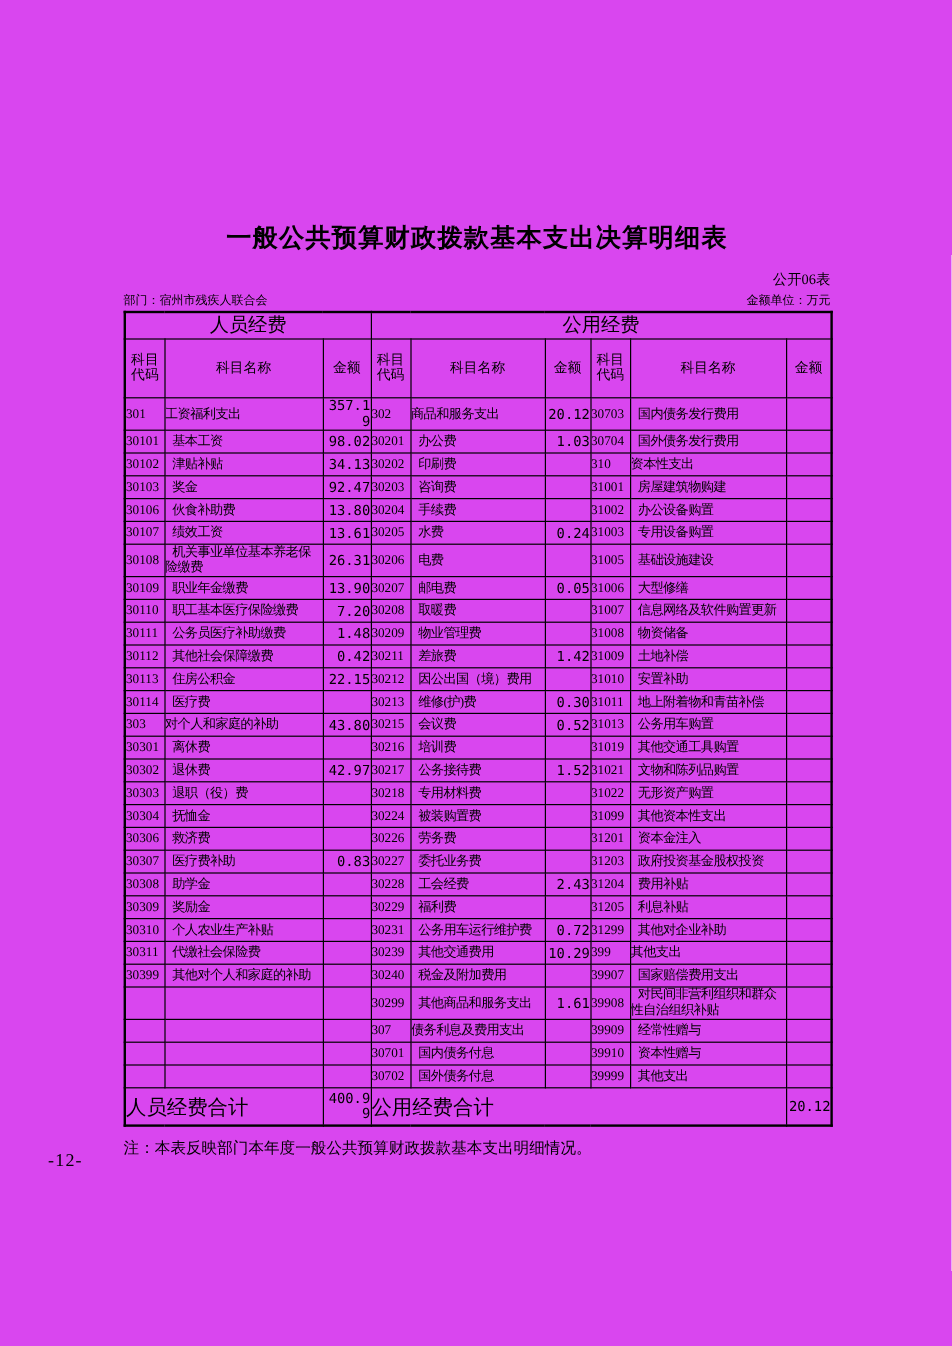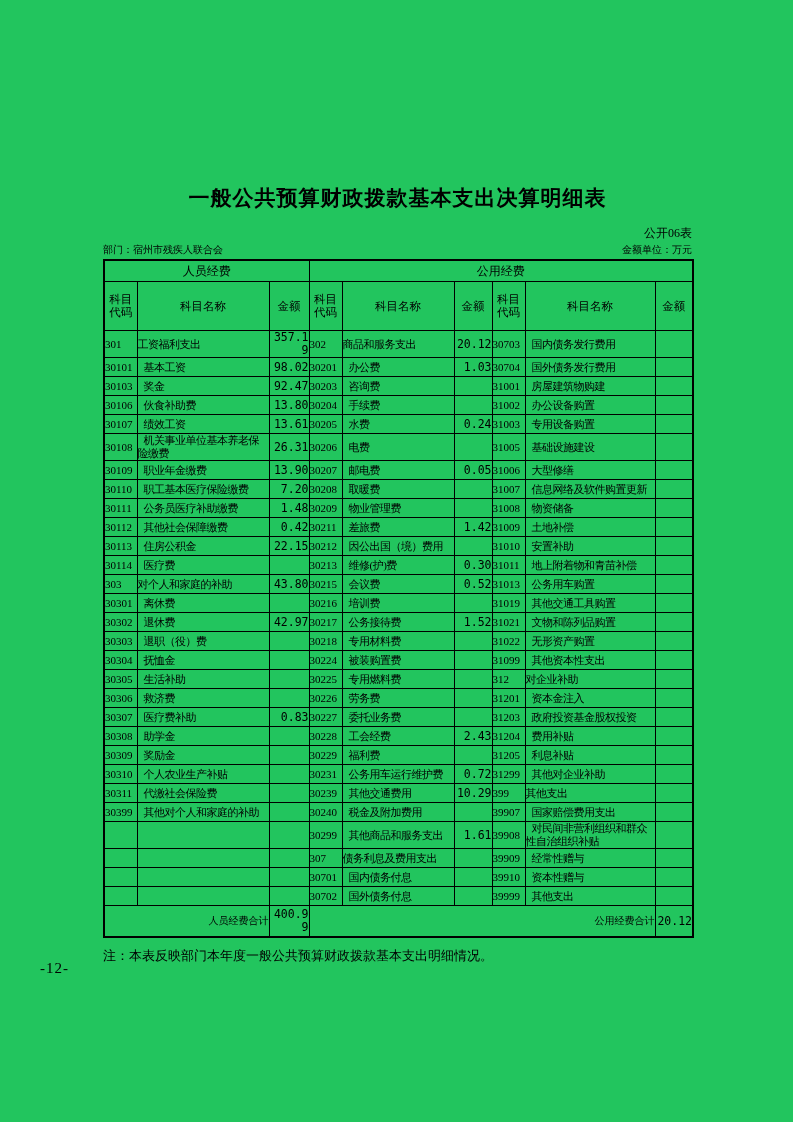--- a/index.html
+++ b/index.html
@@ -1,46 +1,46 @@
 <!DOCTYPE html>
 <html><head>
 <meta charset="utf-8">
 <style>
   html,body { margin:0; padding:0; background:#fff; }
   .page {
-    position:relative; width:793px; height:1122px; background:#22c55e;
+    position:relative; width:793px; height:1122px; background:#d946ef;
     font-family:"Liberation Serif","DejaVu Serif",serif; color:#000;
     overflow:hidden;
   }
   .content { position:absolute; left:103px; top:0; width:589px; }
   .title {
     margin-top:184px; text-align:center;
     font-family:"Liberation Sans","DejaVu Sans",sans-serif;
     font-weight:bold; font-size:21px; letter-spacing:1px; white-space:nowrap;
   }
   .doc-code { text-align:right; font-size:12px; margin-top:13px; }
   .meta { display:flex; justify-content:space-between; align-items:flex-end;
           font-size:10px; margin-top:1px; margin-bottom:2px; }
   table.fin {
     border-collapse:collapse; table-layout:fixed; width:589px;
     border:2px solid #000;
   }
   table.fin td { border:1px solid #000; vertical-align:middle; padding:0; overflow:hidden; }
-  tr.group-hdr td { height:20px; text-align:center; font-size:12px; }
+  tr.group-hdr td { height:20px; text-align:center; font-size:16px; }
   tr.col-hdr td   { height:48px; text-align:center; font-size:11.5px; line-height:13px; }
   tbody td { height:18px; }
   td.code { font-size:11px; text-align:left; padding:0 1px 0 2px; line-height:13px; }
   td.name { font-size:11px; text-align:left; padding:0 2px 0 2px;
             line-height:13px; letter-spacing:-0.5px; word-break:break-all; }
   td.name.sub { text-indent:6px; }
   td.amt  { font-family:"DejaVu Sans Mono","DejaVu Serif",serif;
             font-size:11.5px; text-align:right; padding:0 2px 0 1px;
             line-height:13px; word-break:break-all; }
   tfoot td { height:30px; }
-  tfoot td.total-label { text-align:right; font-size:10px; }
+  tfoot td.total-label { text-align:left; font-size:17px; }
   .note { font-size:13px; margin-top:9px; }
   .pagenum { position:absolute; top:960px; left:0; width:100%;
              text-align:left; font-size:15px; letter-spacing:1px;padding-left:40px; }
 </style>
 </head>
 <body>
 
 <div class="page">
   <div class="content">
 
@@ -97,20 +97,31 @@
             <td class="name sub">基本工资</td>
             <td class="amt">98.02</td>
             <td class="code">30201</td>
             <td class="name sub">办公费</td>
             <td class="amt">1.03</td>
             <td class="code">30704</td>
             <td class="name sub">国外债务发行费用</td>
             <td class="amt"></td>
           </tr>
           <tr>
+            <td class="code">30102</td>
+            <td class="name sub">津贴补贴</td>
+            <td class="amt">34.13</td>
+            <td class="code">30202</td>
+            <td class="name sub">印刷费</td>
+            <td class="amt"></td>
+            <td class="code">310</td>
+            <td class="name">资本性支出</td>
+            <td class="amt"></td>
+          </tr>
+          <tr>
             <td class="code">30103</td>
             <td class="name sub">奖金</td>
             <td class="amt">92.47</td>
             <td class="code">30203</td>
             <td class="name sub">咨询费</td>
             <td class="amt"></td>
             <td class="code">31001</td>
             <td class="name sub">房屋建筑物购建</td>
             <td class="amt"></td>
           </tr>
@@ -259,31 +270,20 @@
           </tr>
           <tr>
             <td class="code">30304</td>
             <td class="name sub">抚恤金</td>
             <td class="amt"></td>
             <td class="code">30224</td>
             <td class="name sub">被装购置费</td>
             <td class="amt"></td>
             <td class="code">31099</td>
             <td class="name sub">其他资本性支出</td>
-            <td class="amt"></td>
-          </tr>
-          <tr>
-            <td class="code">30305</td>
-            <td class="name sub">生活补助</td>
-            <td class="amt"></td>
-            <td class="code">30225</td>
-            <td class="name sub">专用燃料费</td>
-            <td class="amt"></td>
-            <td class="code">312</td>
-            <td class="name">对企业补助</td>
             <td class="amt"></td>
           </tr>
           <tr>
             <td class="code">30306</td>
             <td class="name sub">救济费</td>
             <td class="amt"></td>
             <td class="code">30226</td>
             <td class="name sub">劳务费</td>
             <td class="amt"></td>
             <td class="code">31201</td>

